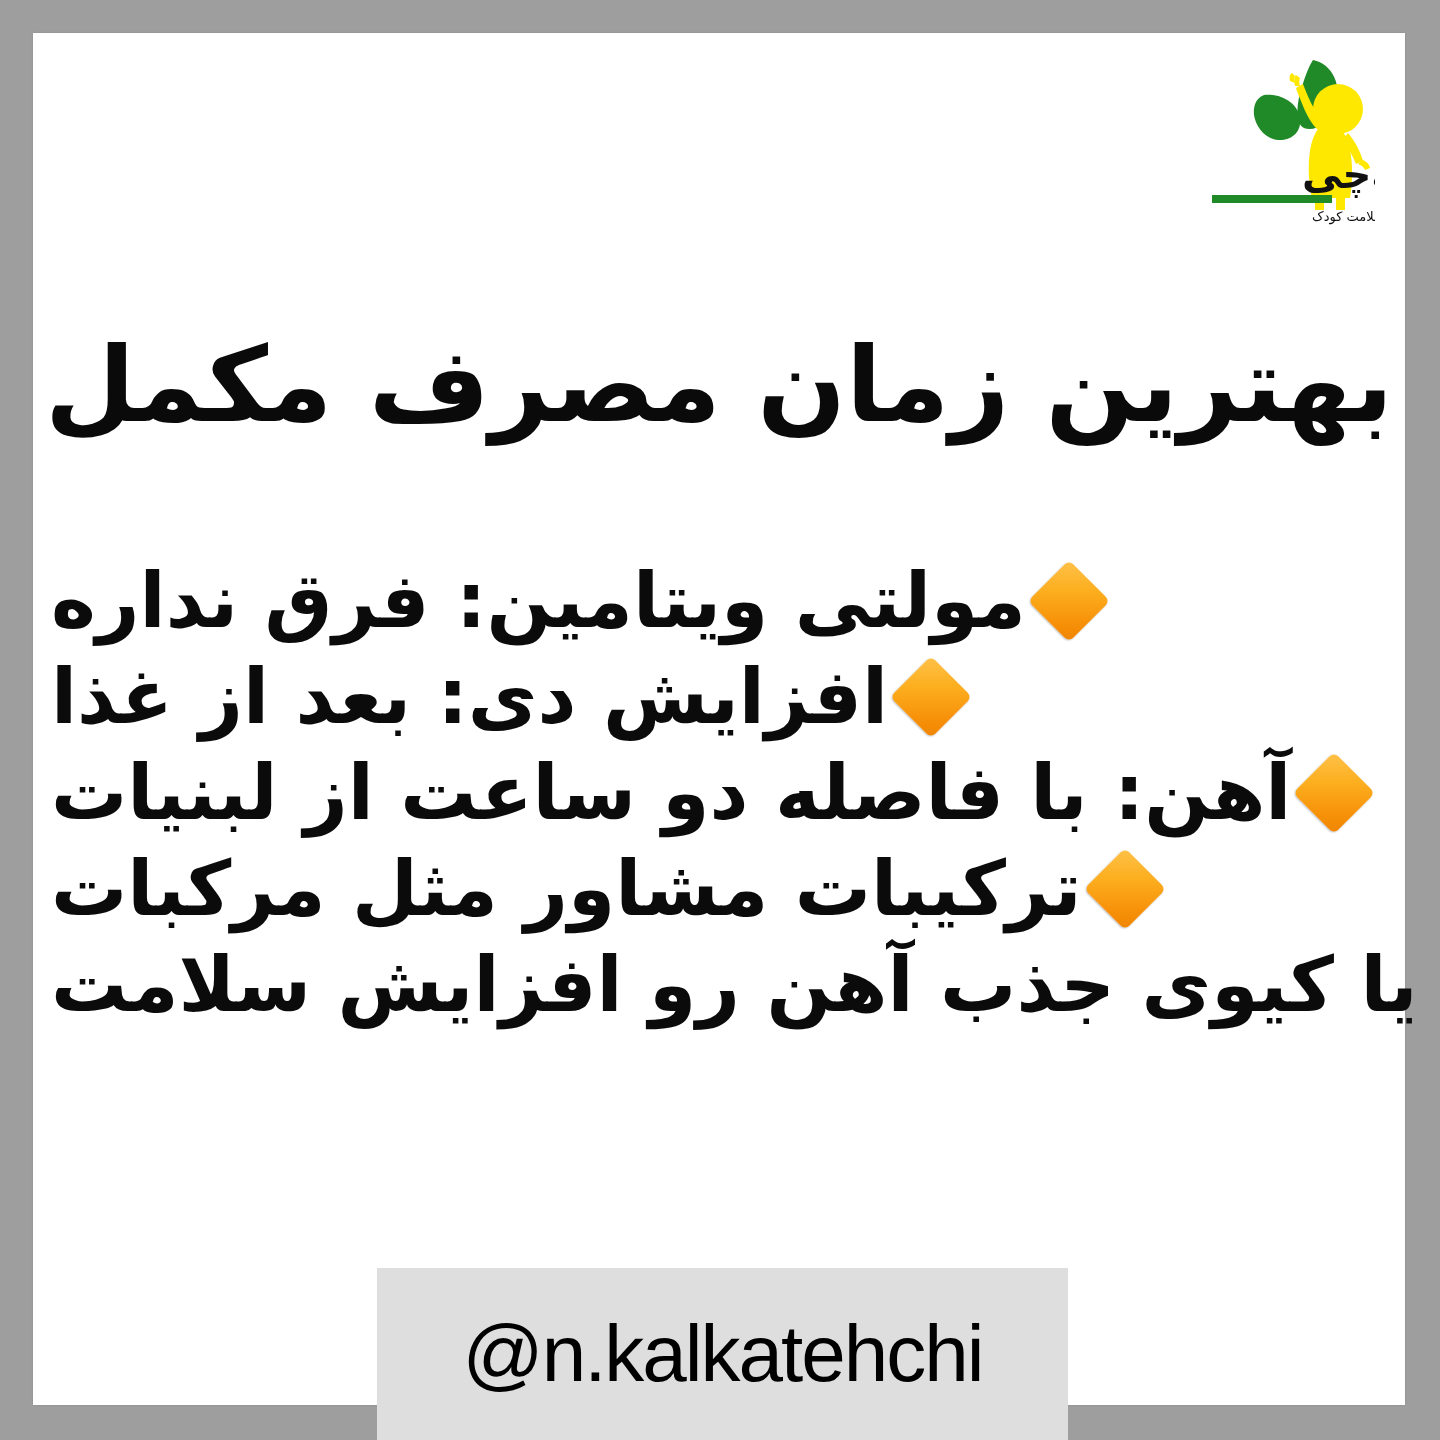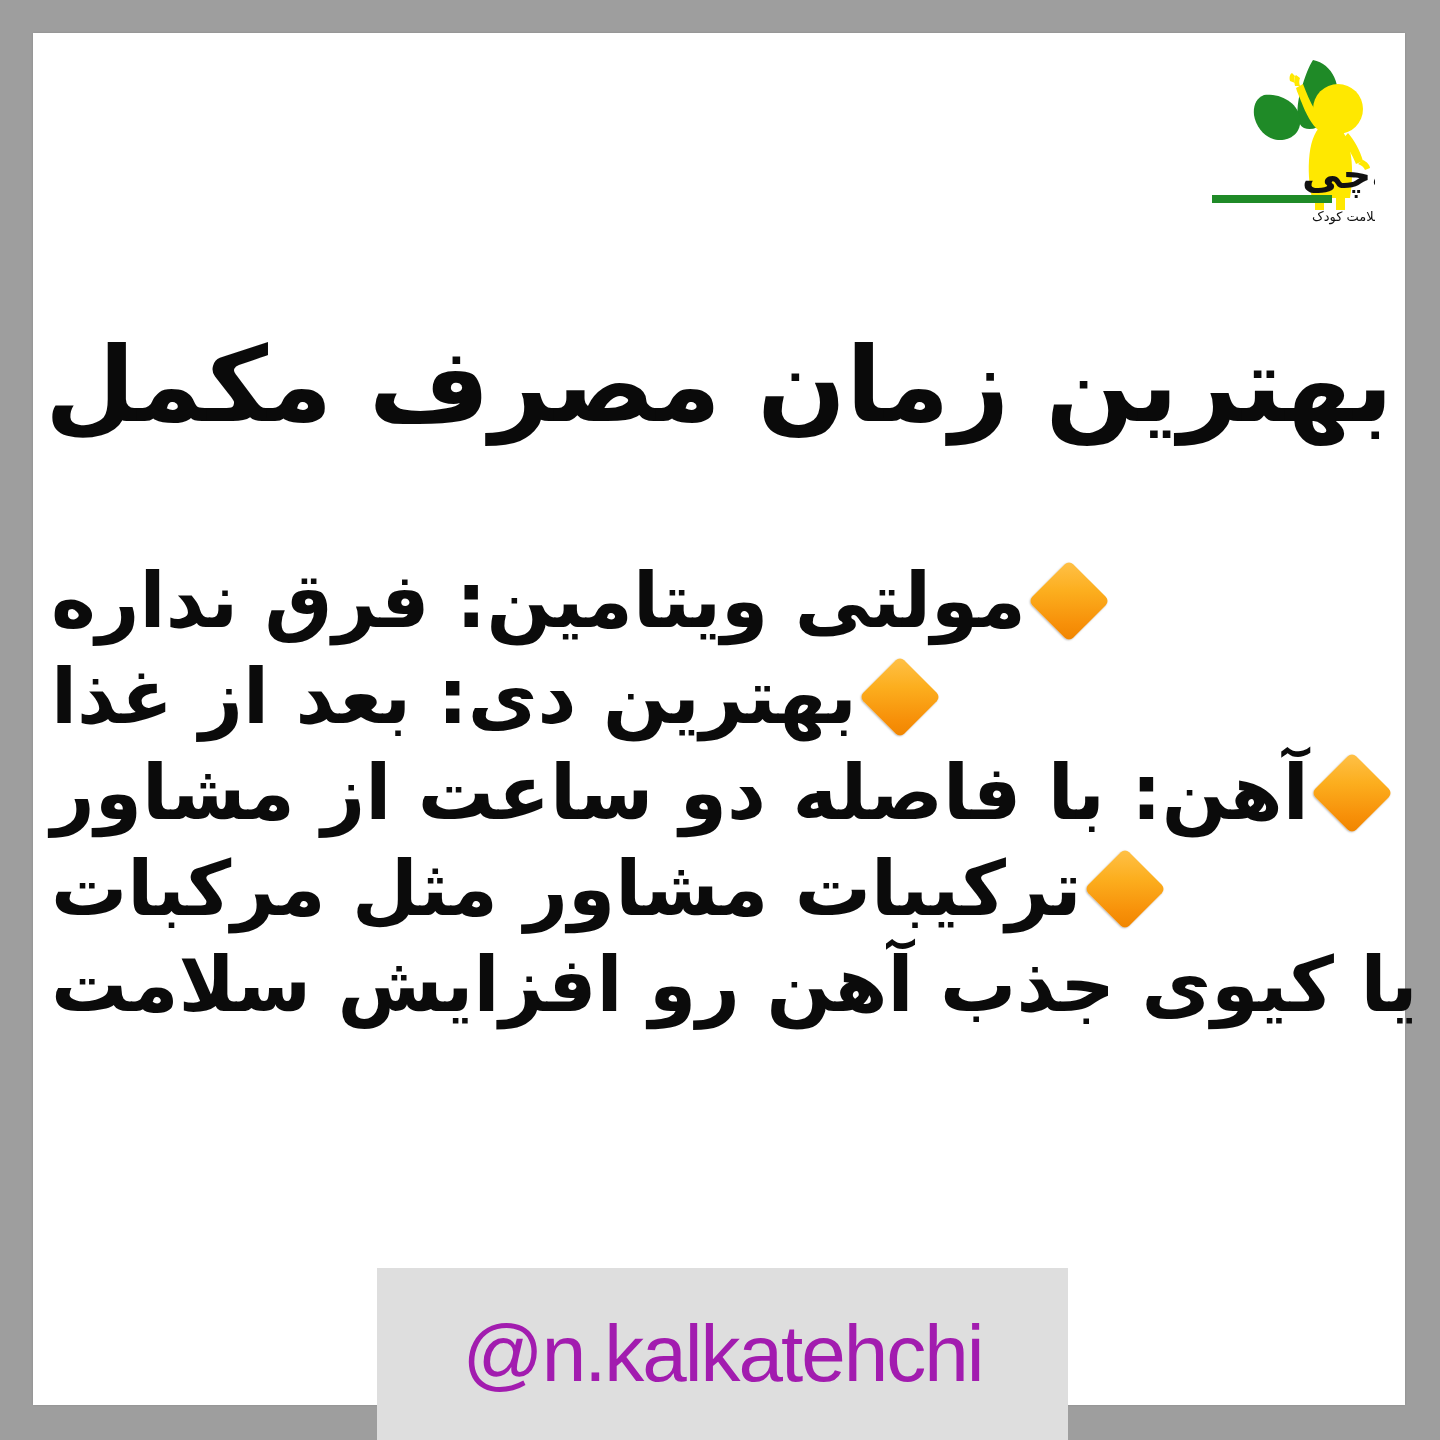--- a/index.html
+++ b/index.html
@@ -121,21 +121,21 @@
     background: #dedede;
     display: flex;
     align-items: center;
     justify-content: center;
   }
   #handle-text {
     direction: ltr;
     font-size: 80px;
     line-height: 1;
     font-weight: 400;
-    color: #a21caf;
+    color: #000000;
     letter-spacing: -2px;
     font-family: "Liberation Sans", sans-serif;
   }
 </style>
 </head>
 <body>
 
 <div id="poster">
   <div id="card">
 
@@ -177,28 +177,28 @@
         <span class="bullet-slot">
           <span class="diamond"></span>
         </span>
         <span class="txt">مولتی ویتامین: فرق نداره</span>
       </div>
 
       <div class="line">
         <span class="bullet-slot">
           <span class="diamond"></span>
         </span>
-        <span class="txt">بهترین دی: بعد از غذا</span>
-      </div>
-
-      <div class="line">
-        <span class="bullet-slot">
-          <span class="diamond"></span>
-        </span>
-        <span class="txt">آهن: با فاصله دو ساعت از مشاور</span>
+        <span class="txt">افزایش دی: بعد از غذا</span>
+      </div>
+
+      <div class="line">
+        <span class="bullet-slot">
+          <span class="diamond"></span>
+        </span>
+        <span class="txt">آهن: با فاصله دو ساعت از لبنیات</span>
       </div>
 
       <div class="line">
         <span class="bullet-slot">
           <span class="diamond"></span>
         </span>
         <span class="txt">ترکیبات مشاور مثل مرکبات</span>
       </div>
 
       <div class="line nobullet">

